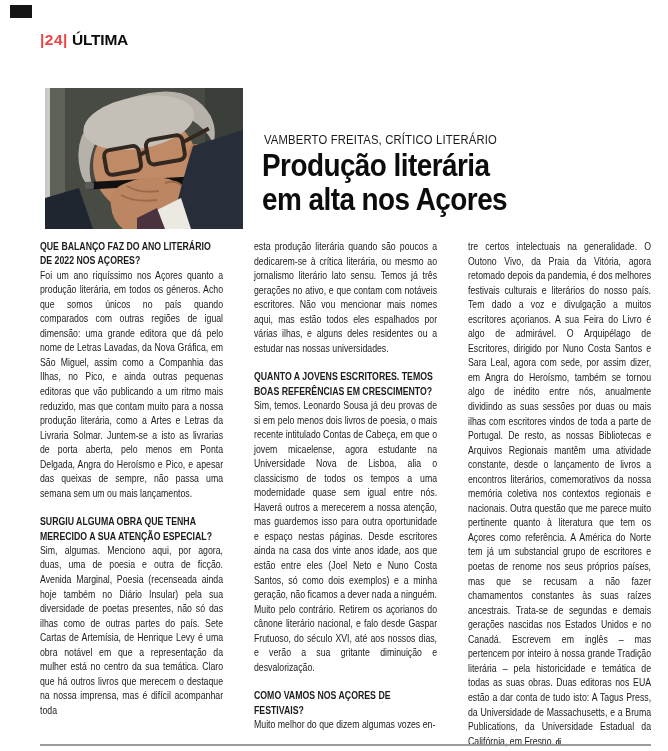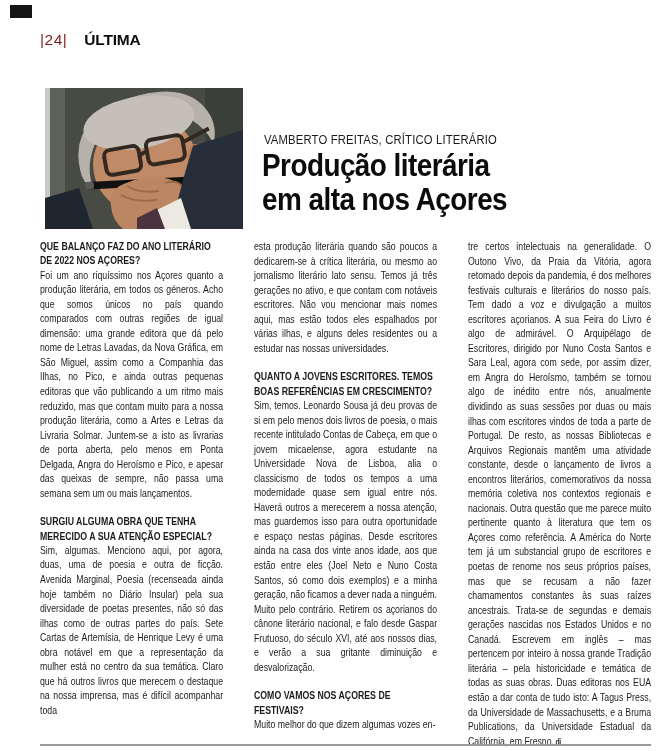--- a/index.html
+++ b/index.html
@@ -3,22 +3,22 @@
 <meta charset="utf-8">
 <style>
   html,body{margin:0;padding:0;}
   body{
     width:668px;height:751px;background:#ffffff;position:relative;
     font-family:"Liberation Sans",sans-serif;color:#1b1b1b;overflow:hidden;
   }
   .page{position:absolute;inset:0;background:#fff;}
   .corner-mark{position:absolute;left:10px;top:5px;width:22px;height:13px;background:#151515;}
   .masthead{position:absolute;left:40px;top:31px;font-size:15.5px;color:#111;white-space:nowrap;}
-  .masthead .num{font-weight:normal;color:#7f1d1d;letter-spacing:0.5px;}
-  .masthead .section{font-weight:bold;color:#0b0b0b;letter-spacing:-0.2px;margin-left:17px;}
+  .masthead .num{font-weight:bold;color:#ef4444;letter-spacing:0.5px;}
+  .masthead .section{font-weight:bold;color:#0b0b0b;letter-spacing:-0.2px;margin-left:4px;}
   .photo{position:absolute;left:45px;top:88px;width:198px;height:141px;overflow:hidden;background:#474b44;}
   .photo svg{display:block;width:100%;height:100%;}
   .kicker{
     position:absolute;left:264px;top:133px;font-size:12.5px;color:#1a1a1a;
     letter-spacing:0.2px;transform:scaleX(0.9);transform-origin:0 0;white-space:nowrap;
   }
   .headline{
     position:absolute;left:262px;top:149px;font-size:31px;line-height:34px;
     font-weight:bold;color:#0c0c0c;letter-spacing:-0.6px;
     transform:scaleX(0.9);transform-origin:0 0;white-space:nowrap;

